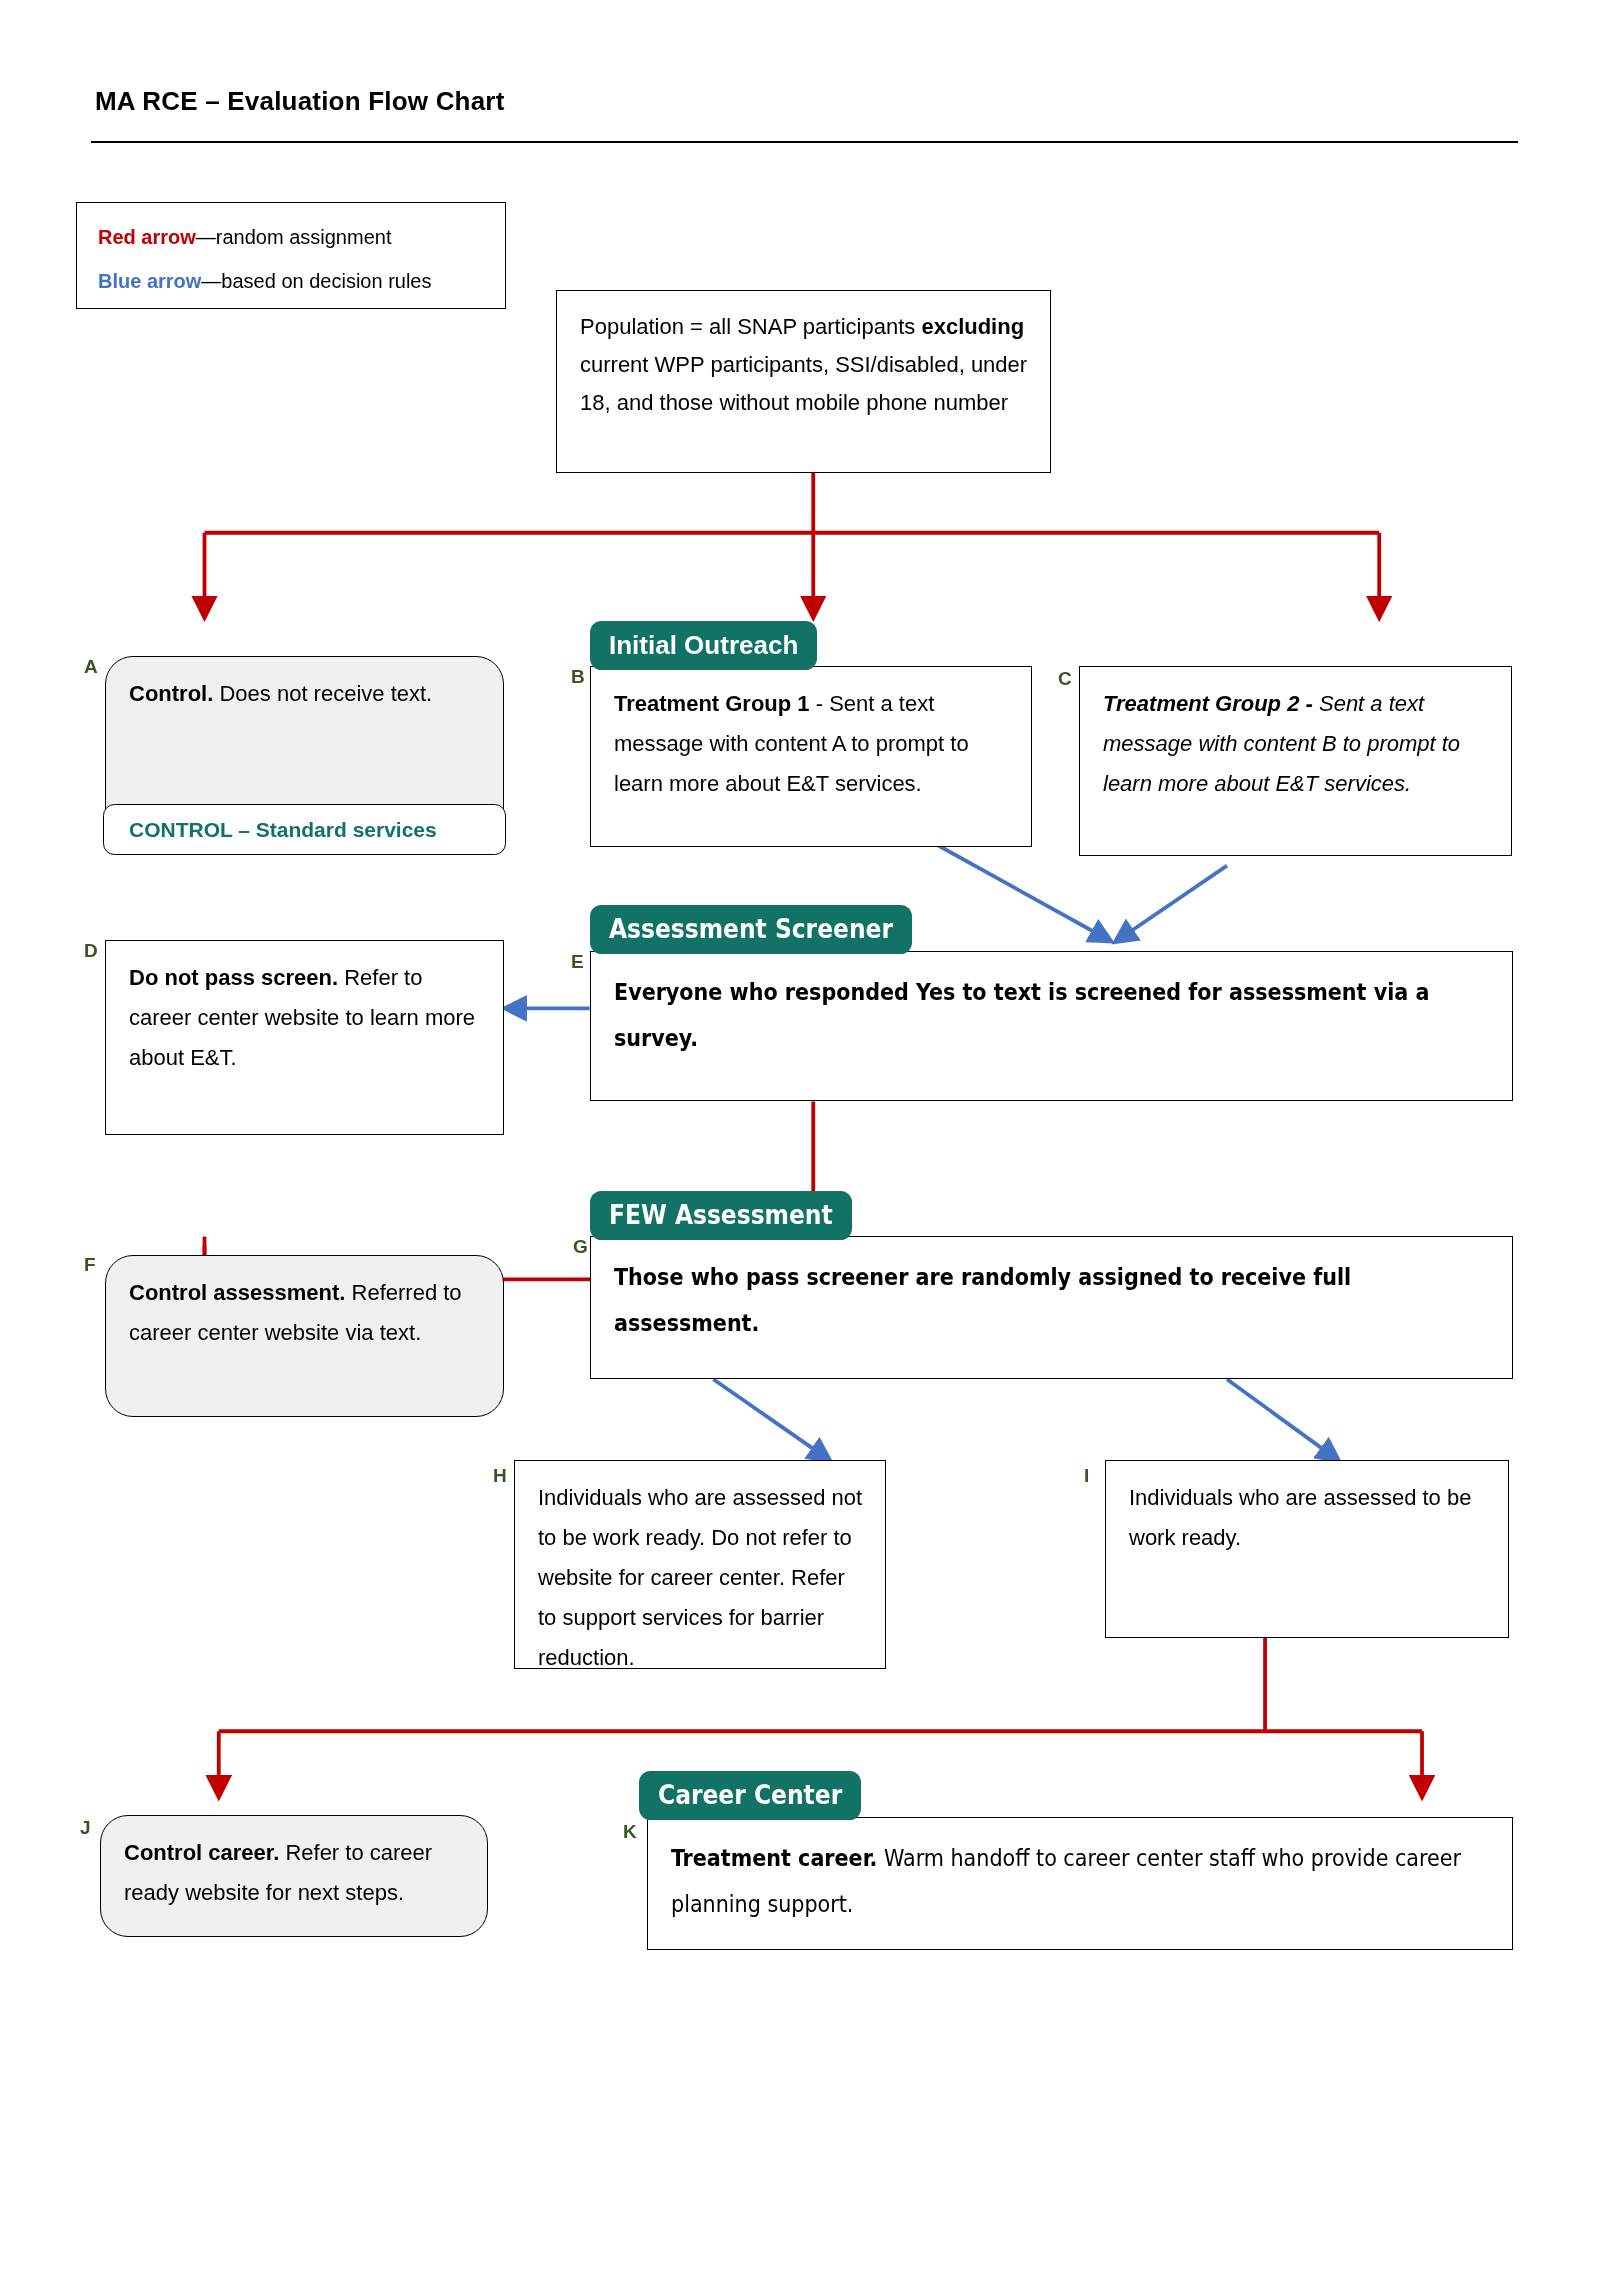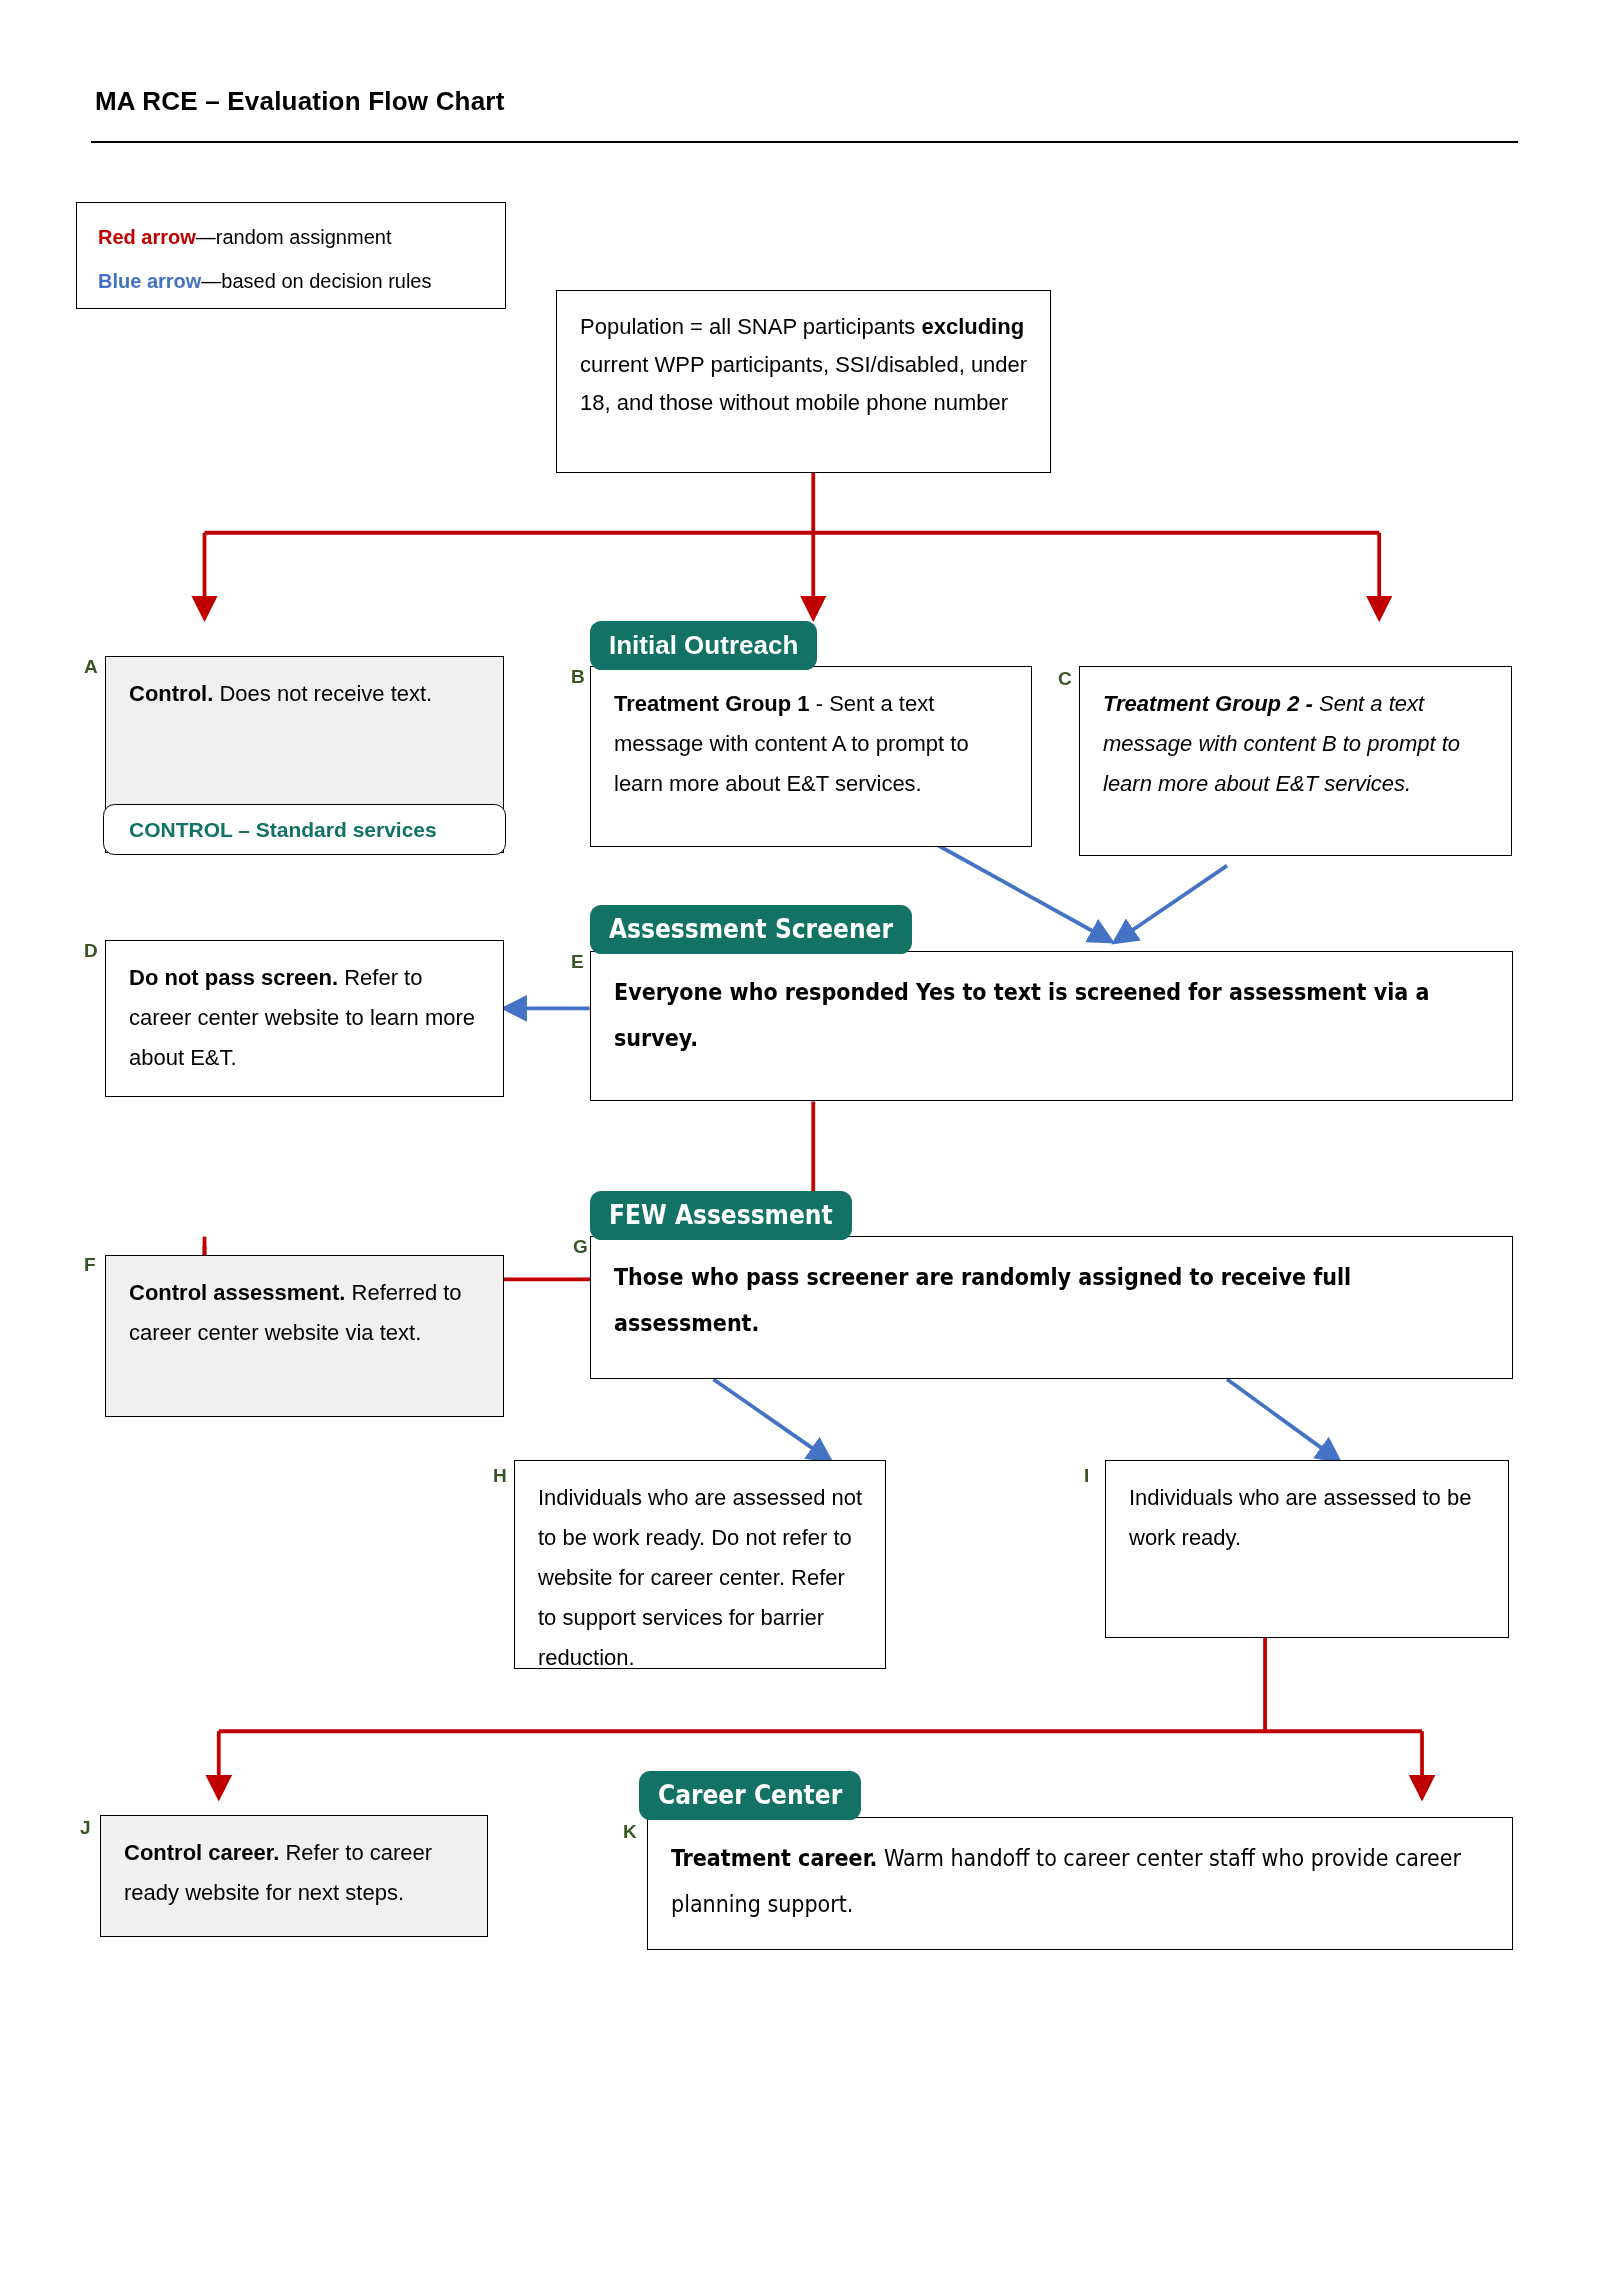--- a/index.html
+++ b/index.html
@@ -25,21 +25,21 @@
     border:1.9px solid #000; background:#fff; box-sizing:border-box;
     padding:12px 17px 0 21px;
   }
   .legend-line{ font-size:20px; line-height:44px; white-space:nowrap; }
   .legend-key-red{ color:#C00000; font-weight:bold; }
   .legend-key-blue{ color:#4472C4; font-weight:bold; }
 
   
   .box{ position:absolute; box-sizing:border-box; border:1.9px solid #000;
         background:#fff; }
-  .box.gray{ background:#F0F0F0; }
+  .box.gray{ background:#F0F0F0;border-radius:28px; }
   .box .txt{ position:absolute; left:23px; right:17px; top:17px;
              font-size:22px; line-height:40px; }
   .box .txt b{ font-weight:bold; }
 
   
   .box.cond .txt{
     font-family:"Liberation Sans Narrow","DejaVu Sans Condensed","Liberation Sans",sans-serif;
     font-stretch:condensed; font-size:23px; line-height:46px;
   }
 
@@ -170,21 +170,21 @@
   </div>
 
   <div class="letter" style="left:1058px; top:668px;">C</div>
   <div class="box" style="left:1079px; top:666px; width:433px; height:190px;font-style:italic;">
     <div class="txt">
       <b>Treatment Group 2 -</b><span> Sent a text message with content B to prompt to learn more about E&amp;T services.</span>
     </div>
   </div>
 
   <div class="letter" style="left:84px; top:940px;">D</div>
-  <div class="box" style="left:105px; top:940px; width:399px; height:157px;">
+  <div class="box" style="left:105px; top:940px; width:399px; height:195px;">
     <div class="txt">
       <b>Do not pass screen.</b><span> Refer to career center website to learn more about E&amp;T.</span>
     </div>
   </div>
 
   <div class="letter" style="left:571px; top:951px;">E</div>
   <div class="box cond" style="left:590px; top:951px; width:923px; height:150px;">
     <div class="txt">
       <b>Everyone who responded Yes to text is screened for assessment via a survey.</b>
     </div>

